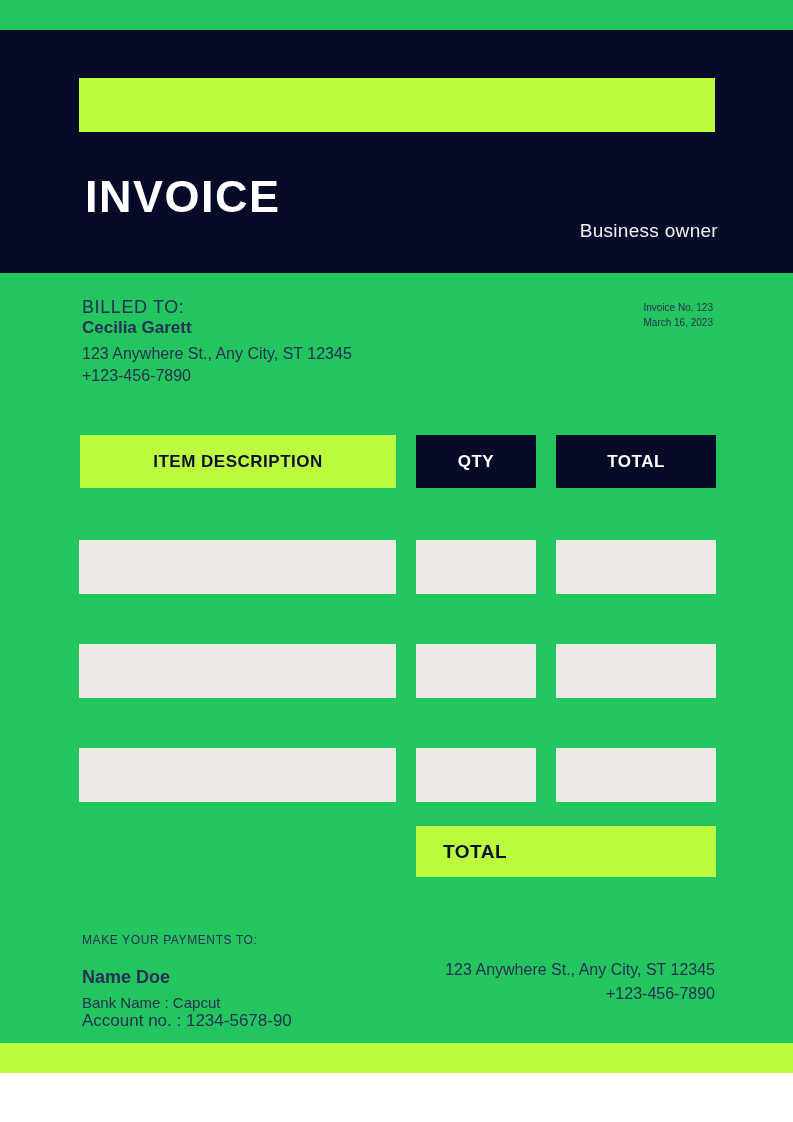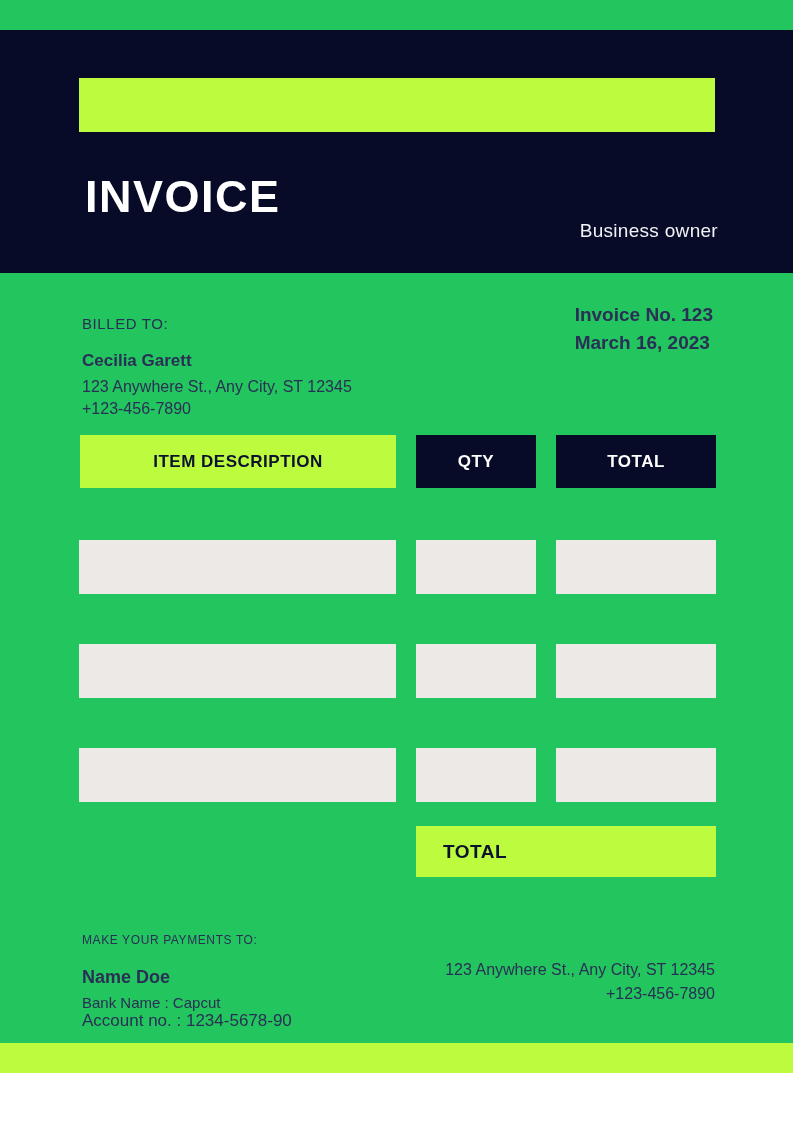--- a/index.html
+++ b/index.html
@@ -22,28 +22,28 @@
     position:absolute; left:85px; top:144px;
     font-size:45px; font-weight:800; letter-spacing:1.5px;
     color:#ffffff; line-height:1;
   }
   .header-subtitle {
     position:absolute; right:75px; top:190px;
     font-size:19px; font-weight:400; color:#f2f3f7; letter-spacing:0.3px;
   }
   
   .billed { position:absolute; left:82px; top:297px; }
-  .billed-label { font-size:15px; letter-spacing:0.6px; font-weight:500;margin-top:18px; }
-  .billed-name { margin-top:19px; font-size:17px; font-weight:700; }
+  .billed-label { font-size:18px; letter-spacing:0.6px; font-weight:500; }
+  .billed-name { font-size:17px; font-weight:700; }
   .billed-address { margin-top:7px; font-size:16px; }
   .billed-phone { margin-top:4px; font-size:16px; }
   
   .meta {
     position:absolute; right:80px; top:301px; 
-    font-size:19px; line-height:1.45;font-weight:bold;
+    font-size:10px; line-height:1.45;
   }
   
   .thead {
     position:absolute; left:80px; top:435px; width:636px;
     display:flex; gap:20px;
   }
   .th {
     height:53px; display:flex; align-items:center; justify-content:center;
     font-weight:800; font-size:17px; letter-spacing:0.5px;
   }

